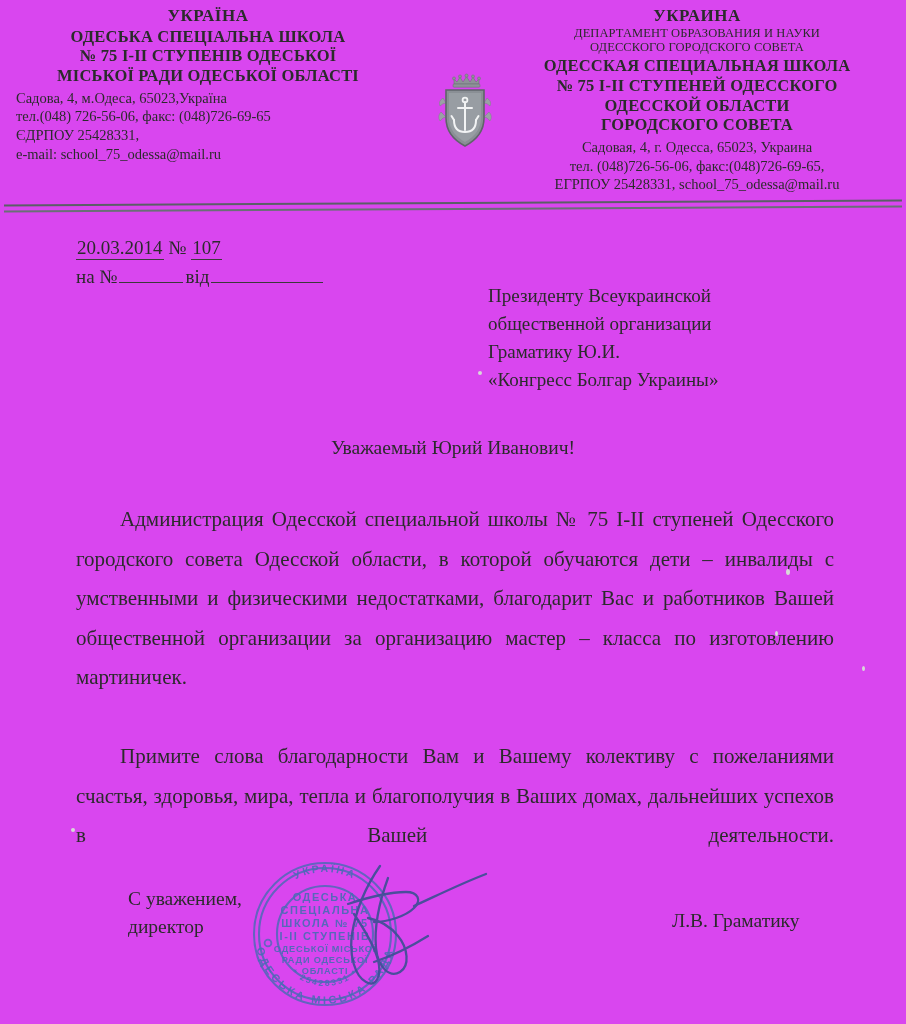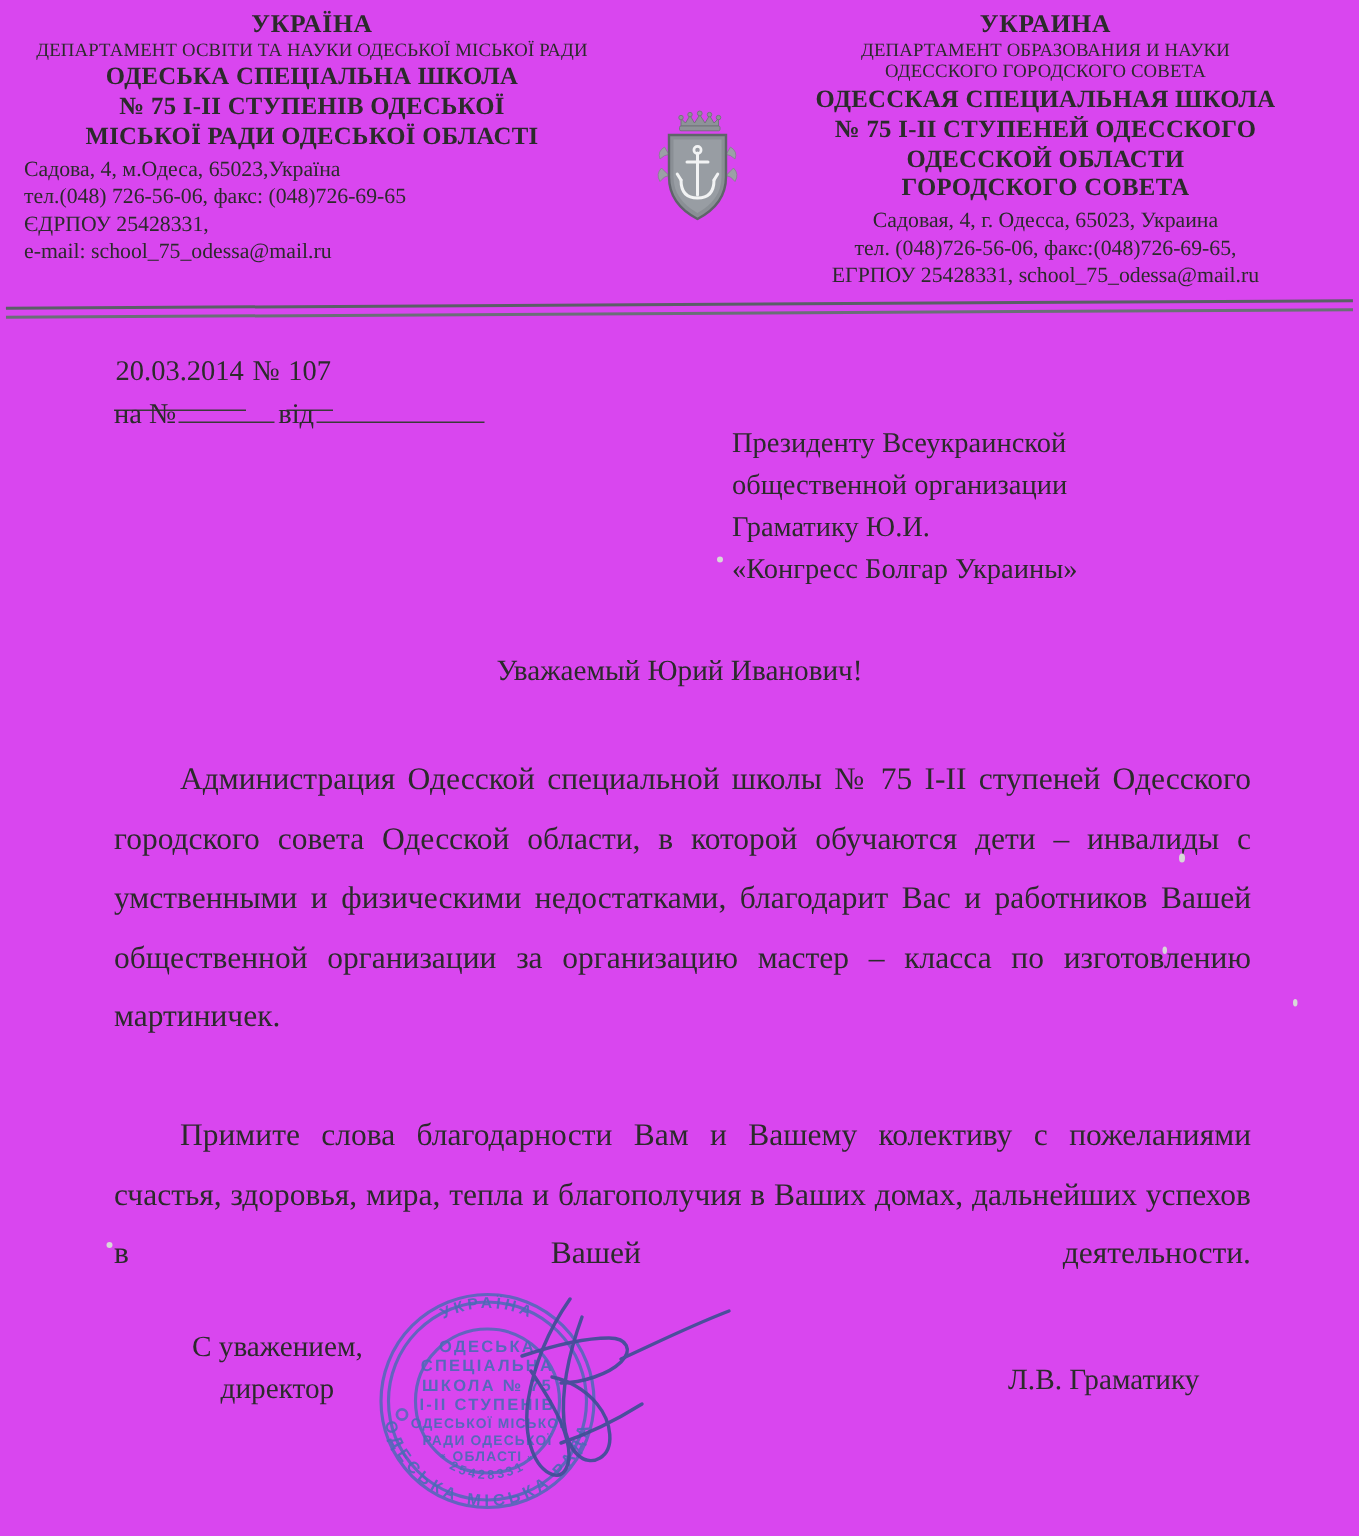--- a/index.html
+++ b/index.html
@@ -98,21 +98,21 @@
   .refblock {
     position: absolute;
     left: 76px;
     top: 234px;
     font-size: 19px;
     line-height: 1.45;
   }
   .ref-line1 { white-space: nowrap; }
   .ref-date, .ref-num {
     border-bottom: 1.4px solid #3a3a3a;
-    padding: 0 1px 15px 1px;
+    padding: 0 1px 1px 1px;
   }
   .ref-line2 { white-space: nowrap; margin-top: 1px; }
   .blank-short {
     display: inline-block;
     width: 64px;
     border-bottom: 1.4px solid #3a3a3a;
     margin: 0 2px;
   }
   .blank-long {
     display: inline-block;
@@ -163,21 +163,20 @@
     width: 100%;
   }
 
   
   .sig-left {
     position: absolute;
     left: 128px;
     top: 885px;
     font-size: 19.5px;
     line-height: 1.45;
-    text-align: center;
   }
   .sig-name {
     position: absolute;
     left: 672px;
     top: 910px;
     font-size: 19.5px;
   }
 
   
   .stamp {
@@ -209,21 +208,20 @@
 </style>
 </head>
 <body>
 
 <div class="page">
 
   <div class="letterhead">
 
     <div class="lh-col lh-left">
       <div class="lh-country">УКРАЇНА</div>
-      <div class="lh-dept">ДЕПАРТАМЕНТ ОСВІТИ ТА НАУКИ ОДЕСЬКОЇ МІСЬКОЇ РАДИ</div>
       <div class="lh-school">
         <div>ОДЕСЬКА СПЕЦІАЛЬНА ШКОЛА</div>
         <div>№ 75 І-ІІ СТУПЕНІВ ОДЕСЬКОЇ</div>
         <div>МІСЬКОЇ РАДИ ОДЕСЬКОЇ ОБЛАСТІ</div>
       </div>
       <div class="lh-contacts">
         <div>Садова, 4, м.Одеса, 65023,Україна</div>
         <div>тел.(048) 726-56-06, факс: (048)726-69-65</div>
         <div>ЄДРПОУ 25428331,</div>
         <div>e-mail: school_75_odessa@mail.ru</div>

